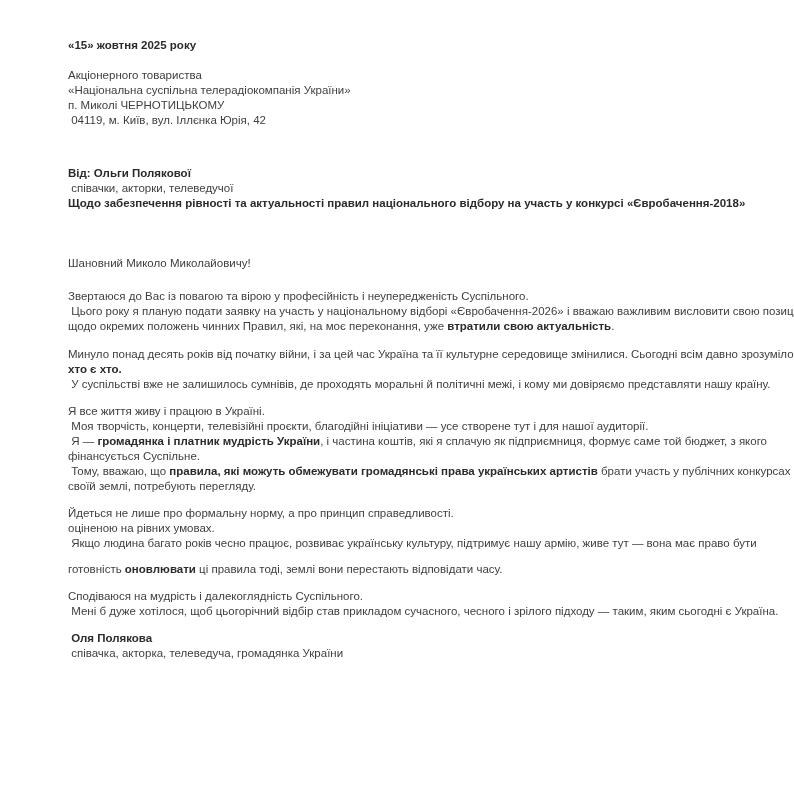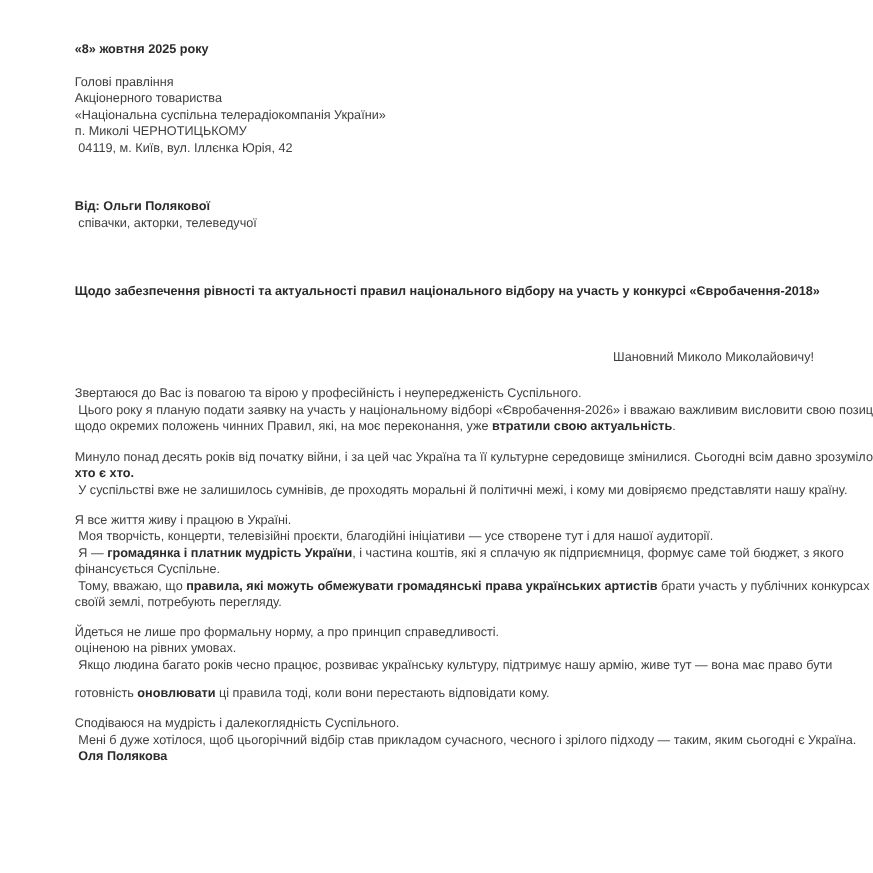--- a/index.html
+++ b/index.html
@@ -30,37 +30,36 @@
     font-weight: 700;
     color: #2b2b2b;
   }
 </style>
 </head>
 <body>
 
 <div class="page">
   <div>
       <div class="block" style="margin-bottom: 15px;">
-        <div class="line"><span class="seg bold">«8» жовтня 2025 року</span></div>
+        <div class="line"><span class="seg bold">«15» жовтня 2025 року</span></div>
       </div>
       <div class="block" style="margin-bottom: 38px;">
-        <div class="line"><span class="seg">Голові правління</span></div>
         <div class="line"><span class="seg">Акціонерного товариства</span></div>
         <div class="line"><span class="seg">«Національна суспільна телерадіокомпанія України»</span></div>
         <div class="line"><span class="seg">п. Миколі ЧЕРНОТИЦЬКОМУ</span></div>
         <div class="line"><span class="seg">&nbsp;04119, м. Київ, вул. Іллєнка Юрія, 42</span></div>
       </div>
-      <div class="block" style="margin-bottom: 47px;">
+      <div class="block" style="">
         <div class="line"><span class="seg bold">Від: Ольги Полякової</span></div>
         <div class="line"><span class="seg">&nbsp;співачки, акторки, телеведучої</span></div>
       </div>
       <div class="block" style="margin-bottom: 45px;">
         <div class="line"><span class="seg bold">Щодо забезпечення рівності та актуальності правил національного відбору на участь у конкурсі «Євробачення-2018»</span></div>
       </div>
-      <div class="block" style="margin-bottom: 18px; text-align: right;">
+      <div class="block" style="margin-bottom: 18px;">
         <div class="line"><span class="seg">Шановний Миколо Миколайовичу!</span></div>
       </div>
       <div class="block" style="margin-bottom: 13px;">
         <div class="line"><span class="seg">Звертаюся до Вас із повагою та вірою у професійність і неупередженість Суспільного.</span></div>
         <div class="line"><span class="seg">&nbsp;Цього року я планую подати заявку на участь у національному відборі «Євробачення-2026» і вважаю важливим висловити свою позицію</span></div>
         <div class="line"><span class="seg">щодо окремих положень чинних Правил, які, на моє переконання, уже </span><span class="seg bold">втратили свою актуальність</span><span class="seg">.</span></div>
       </div>
       <div class="block" style="margin-bottom: 12px;">
         <div class="line"><span class="seg">Минуло понад десять років від початку війни, і за цей час Україна та її культурне середовище змінилися. Сьогодні всім давно зрозуміло,</span></div>
         <div class="line"><span class="seg bold">хто є хто.</span></div>
@@ -73,23 +72,24 @@
         <div class="line"><span class="seg">фінансується Суспільне.</span></div>
         <div class="line"><span class="seg">&nbsp;Тому, вважаю, що </span><span class="seg bold">правила, які можуть обмежувати громадянські права українських артистів</span><span class="seg"> брати участь у публічних конкурсах на</span></div>
         <div class="line"><span class="seg">своїй землі, потребують перегляду.</span></div>
       </div>
       <div class="block" style="margin-bottom: 11px;">
         <div class="line"><span class="seg">Йдеться не лише про формальну норму, а про принцип справедливості.</span></div>
         <div class="line"><span class="seg">оціненою на рівних умовах.</span></div>
         <div class="line"><span class="seg">&nbsp;Якщо людина багато років чесно працює, розвиває українську культуру, підтримує нашу армію, живе тут — вона має право бути</span></div>
       </div>
       <div class="block" style="margin-bottom: 12px;">
-        <div class="line"><span class="seg">готовність </span><span class="seg bold">оновлювати</span><span class="seg"> ці правила тоді, коли вони перестають відповідати кому.</span></div>
+        <div class="line"><span class="seg">готовність </span><span class="seg bold">оновлювати</span><span class="seg"> ці правила тоді, землі вони перестають відповідати часу.</span></div>
       </div>
-      <div class="block" style="">
+      <div class="block" style="margin-bottom: 12px;">
         <div class="line"><span class="seg">Сподіваюся на мудрість і далекоглядність Суспільного.</span></div>
         <div class="line"><span class="seg">&nbsp;Мені б дуже хотілося, щоб цьогорічний відбір став прикладом сучасного, чесного і зрілого підходу — таким, яким сьогодні є Україна.</span></div>
       </div>
       <div class="block" style="margin-bottom: 0px;">
         <div class="line"><span class="seg bold">&nbsp;Оля Полякова</span></div>
+        <div class="line"><span class="seg">&nbsp;співачка, акторка, телеведуча, громадянка України</span></div>
       </div>
     </div>
 </div>
 
 </body></html>

